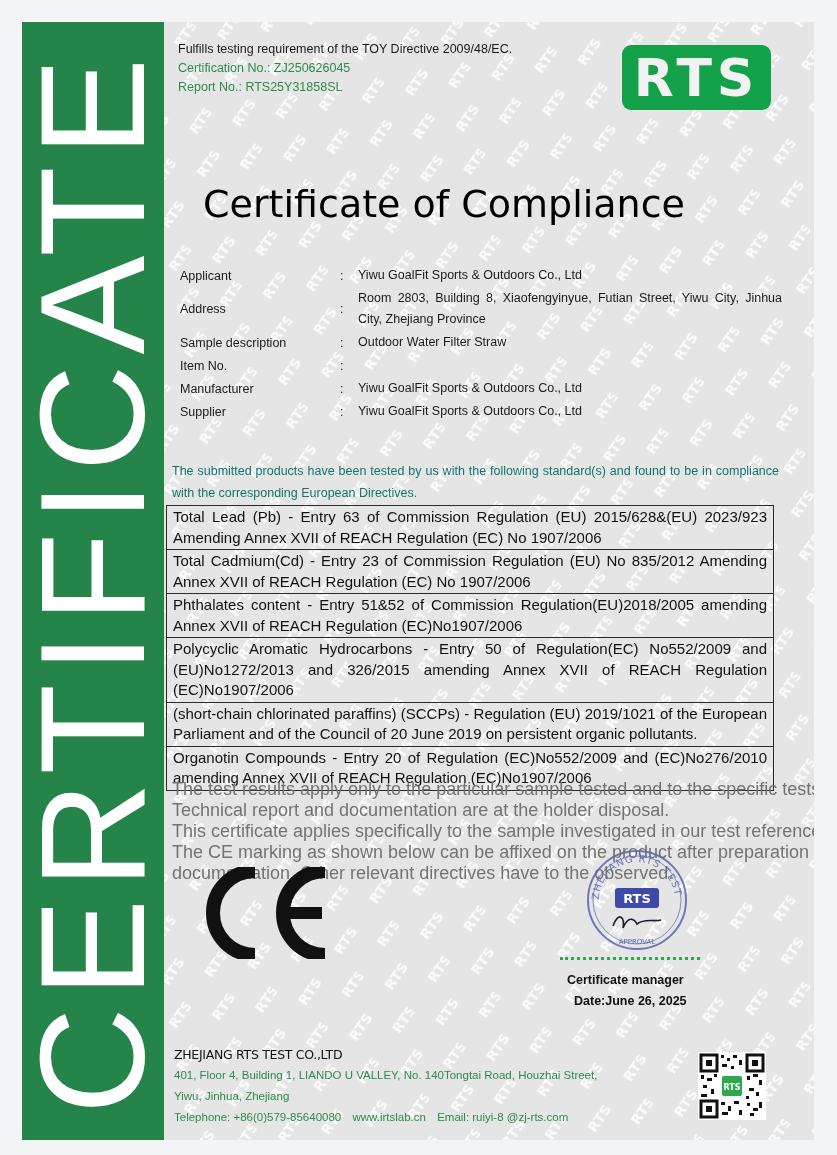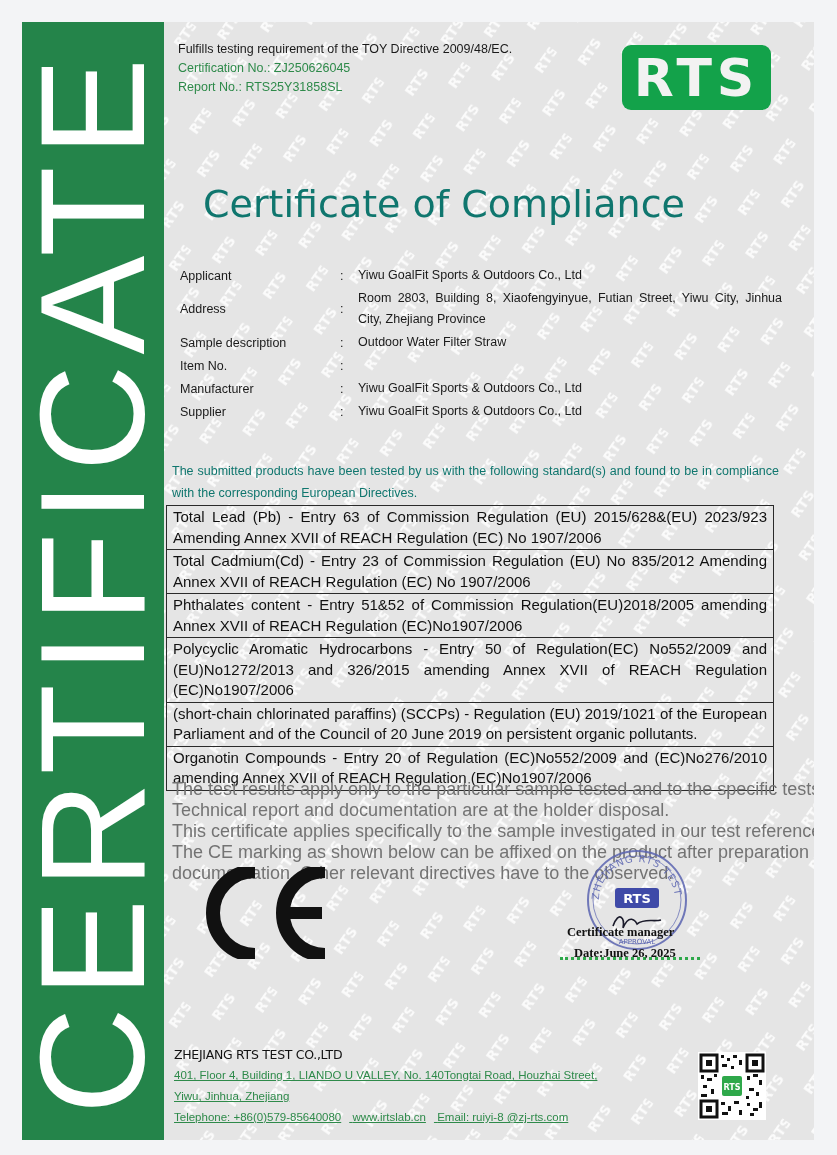--- a/index.html
+++ b/index.html
@@ -52,21 +52,21 @@
       display: flex; align-items: center; justify-content: center;
     }
     .logo span {
       color: #f2f2f2; font-family: "DejaVu Sans", sans-serif;
       font-weight: bold; font-size: 52px; letter-spacing: 5px; line-height: 1;
     }
 
     .title {
       position: absolute; left: 0; width: 792px; top: 158px;
       text-align: center; padding-left: 52px; box-sizing: border-box;
-      color: #0f766e; font-family: "DejaVu Sans", sans-serif;
+      color: #000000; font-family: "DejaVu Sans", sans-serif;
       font-size: 38px; line-height: 48px;
     }
 
     .info { position: absolute; left: 150px; top: 242px; width: 610px; font-size: 12.5px; color: #1a1a1a; }
     .info-row { display: flex; align-items: center; min-height: 23px; }
     .info-label { width: 160px; flex: none; margin-left: 8px; }
     .info-colon { width: 18px; flex: none; text-align: left; }
     .info-value { flex: 1; line-height: 21px; text-align: justify; }
 
     .intro { position: absolute; left: 150px; top: 420px; width: 607px; font-size: 12.5px; line-height: 22px; color: #0f766e; text-align: justify; margin-top: 18px; }
@@ -83,26 +83,26 @@
     }
     .std-row:last-child { border-bottom: none; }
 
     .notes { position: absolute; left: 150px; top: 757px; width: 610px; font-size: 18px; line-height: 21px; color: #737373; }
     .notes div { white-space: nowrap; }
 
     .ce-mark { position: absolute; left: 178px; top: 845px; width: 130px; height: 92px; }
 
     .stamp { position: absolute; left: 563px; top: 826px; width: 104px; height: 104px; }
     .dotline { position: absolute; left: 538px; top: 935px; width: 140px; border-top: 3px dotted #2ea84a; }
-    .mgr { position: absolute; left: 545px; top: 900px; font-family: Liberation Serif, serif; font-weight: bold; font-size: 12.5px; color: #111; line-height: 21px; }
+    .mgr { position: absolute; left: 545px; top: 948px; font-family: Liberation Sans, sans-serif; font-weight: bold; font-size: 12.5px; color: #111; line-height: 21px; }
     .mgr .date { padding-left: 7px; }
 
     .footer { position: absolute; left: 152px; top: 1022px; font-size: 11.5px; line-height: 21px; }
     .footer .company { font-family: "DejaVu Sans", sans-serif; font-size: 12.5px; color: #111; font-weight: normal; letter-spacing: -0.3px; }
-    .footer .green { color: #2e8a4a; text-decoration: underline; }
+    .footer .green { color: #2e8a4a; }
     .footer .contact span { margin-right: 8px; }
 
     .qr { position: absolute; left: 676px; top: 1030px; width: 68px; height: 68px; background: #fff; }
   </style>
 </head>
 <body>
 
 <div class="page">
 
   <div class="watermark">

